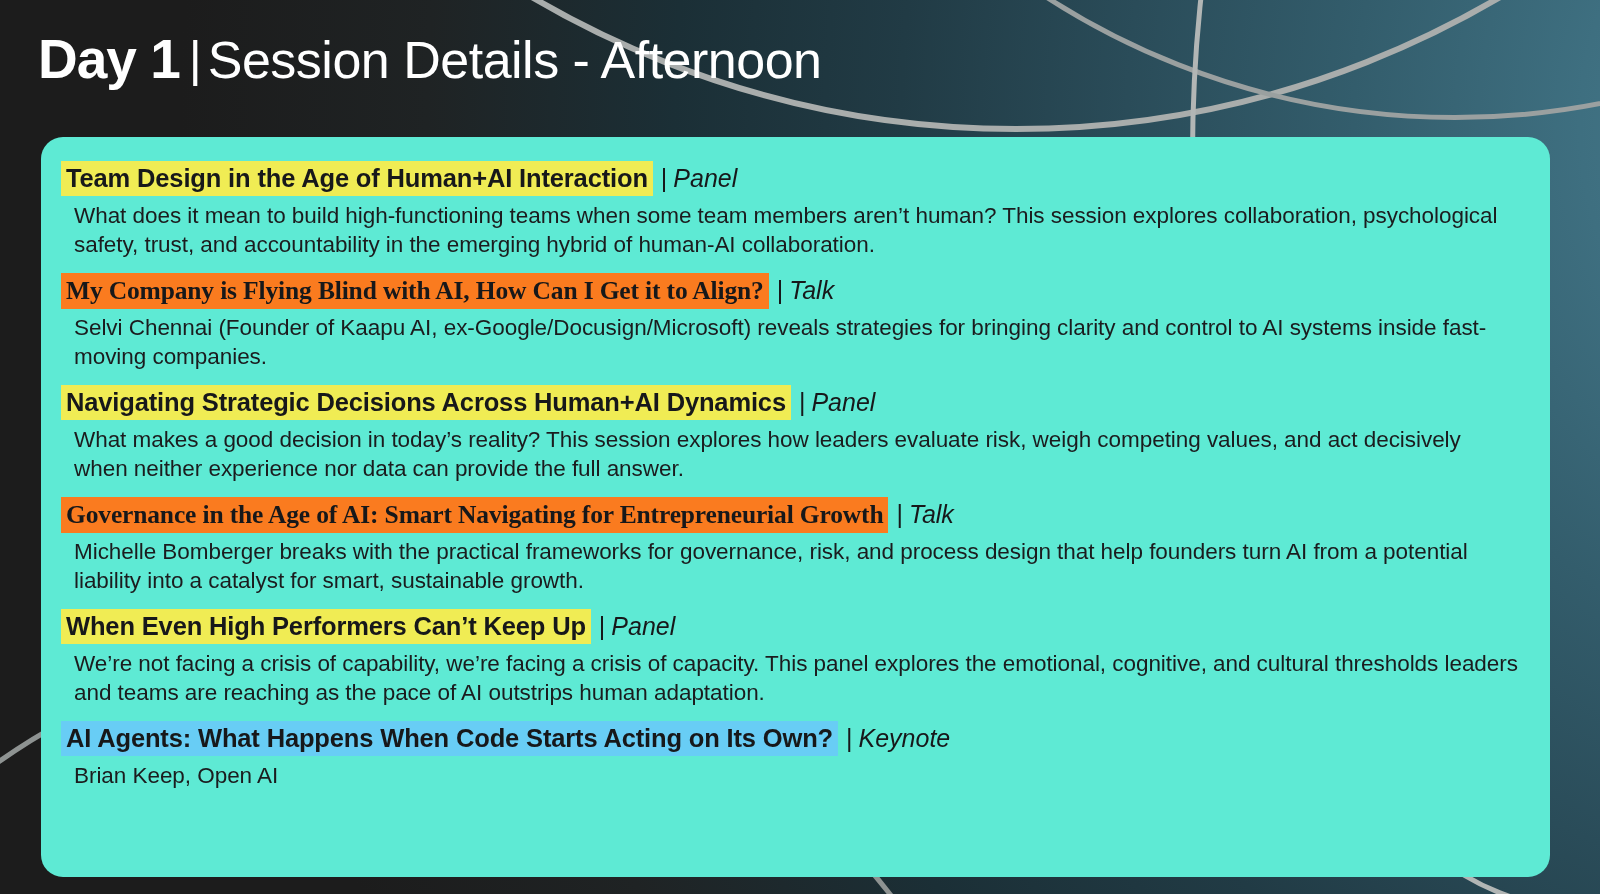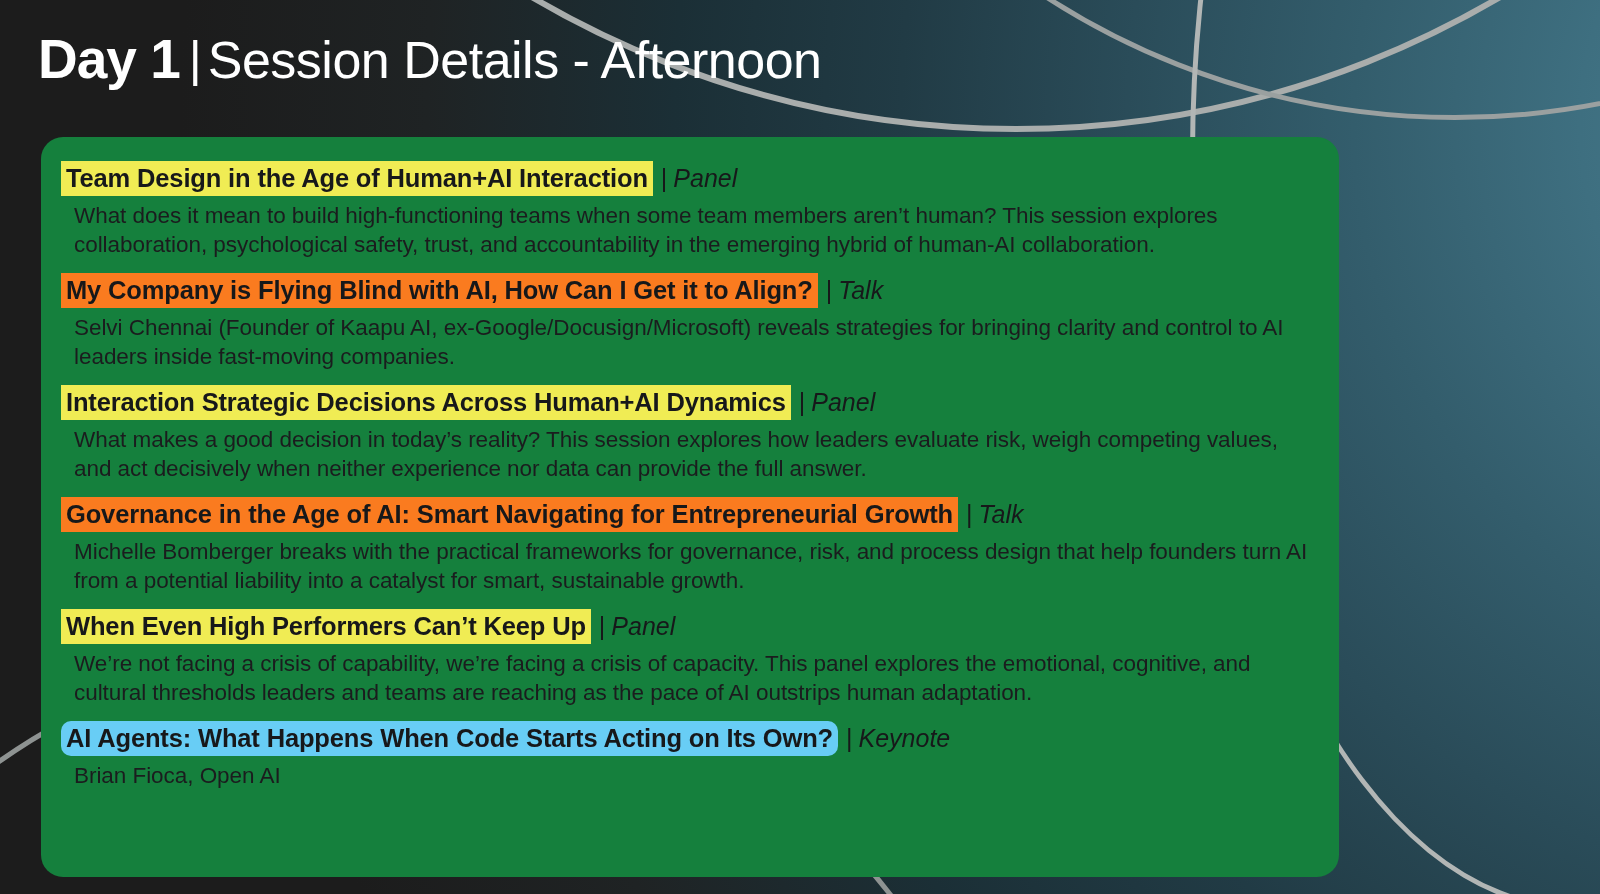--- a/index.html
+++ b/index.html
@@ -92,23 +92,23 @@
     font-size: 52px;
     font-weight: 400;
     letter-spacing: -0.5px;
   }
 
   
   .card {
     position: absolute;
     left: 41px;
     top: 137px;
-    width: 1298px;
+    width: 1509px;
     height: 740px;
-    background: #15803d;
+    background: #5eead4;
     border-radius: 22px;
     box-sizing: border-box;
     padding: 28px 22px 10px 20px;
     z-index: 4;
     overflow: hidden;
   }
 
   .session {
     margin-bottom: 18px;
   }
@@ -124,22 +124,22 @@
     display: inline;
     font-size: 25.5px;
     font-weight: 700;
     color: #17181a;
     letter-spacing: -0.15px;
     padding: 3px 5px 4px 5px;
     box-decoration-break: clone;
     -webkit-box-decoration-break: clone;
   }
   .hl-yellow { background: #f0ec54; }
-  .hl-orange { background: #fa7b1f; }
-  .hl-blue   { background: #68cdf5; border-radius: 10px; }
+  .hl-orange { background: #fa7b1f; font-family: Liberation Serif, serif; }
+  .hl-blue   { background: #68cdf5; }
 
   .session-type {
     display: inline;
     font-size: 25px;
     color: #17181a;
     font-weight: 400;
     padding-left: 8px;
   }
   .session-type .bar {
     font-weight: 400;
@@ -181,26 +181,26 @@
       <div class="session-head">
         <span class="session-title hl-yellow">Team Design in the Age of Human+AI Interaction</span><span class="session-type"><span class="bar">|</span><span class="kind">Panel</span></span>
       </div>
       <p class="session-desc">What does it mean to build high-functioning teams when some team members aren’t human? This session explores collaboration, psychological safety, trust, and accountability in the emerging hybrid of human-AI collaboration.</p>
     </div>
 
     <div class="session">
       <div class="session-head">
         <span class="session-title hl-orange">My Company is Flying Blind with AI, How Can I Get it to Align?</span><span class="session-type"><span class="bar">|</span><span class="kind">Talk</span></span>
       </div>
-      <p class="session-desc">Selvi Chennai (Founder of Kaapu AI, ex-Google/Docusign/Microsoft) reveals strategies for bringing clarity and control to AI leaders inside fast-moving companies.</p>
-    </div>
-
-    <div class="session">
-      <div class="session-head">
-        <span class="session-title hl-yellow">Interaction Strategic Decisions Across Human+AI Dynamics</span><span class="session-type"><span class="bar">|</span><span class="kind">Panel</span></span>
+      <p class="session-desc">Selvi Chennai (Founder of Kaapu AI, ex-Google/Docusign/Microsoft) reveals strategies for bringing clarity and control to AI systems inside fast-moving companies.</p>
+    </div>
+
+    <div class="session">
+      <div class="session-head">
+        <span class="session-title hl-yellow">Navigating Strategic Decisions Across Human+AI Dynamics</span><span class="session-type"><span class="bar">|</span><span class="kind">Panel</span></span>
       </div>
       <p class="session-desc">What makes a good decision in today’s reality? This session explores how leaders evaluate risk, weigh competing values, and act decisively when neither experience nor data can provide the full answer.</p>
     </div>
 
     <div class="session">
       <div class="session-head">
         <span class="session-title hl-orange">Governance in the Age of AI: Smart Navigating for Entrepreneurial Growth</span><span class="session-type"><span class="bar">|</span><span class="kind">Talk</span></span>
       </div>
       <p class="session-desc">Michelle Bomberger breaks with the practical frameworks for governance, risk, and process design that help founders turn AI from a potential liability into a catalyst for smart, sustainable growth.</p>
     </div>
@@ -209,17 +209,17 @@
       <div class="session-head">
         <span class="session-title hl-yellow">When Even High Performers Can’t Keep Up</span><span class="session-type"><span class="bar">|</span><span class="kind">Panel</span></span>
       </div>
       <p class="session-desc">We’re not facing a crisis of capability, we’re facing a crisis of capacity. This panel explores the emotional, cognitive, and cultural thresholds leaders and teams are reaching as the pace of AI outstrips human adaptation.</p>
     </div>
 
     <div class="session">
       <div class="session-head">
         <span class="session-title hl-blue">AI Agents: What Happens When Code Starts Acting on Its Own?</span><span class="session-type"><span class="bar">|</span><span class="kind">Keynote</span></span>
       </div>
-      <p class="session-desc">Brian Fioca, Open AI</p>
+      <p class="session-desc">Brian Keep, Open AI</p>
     </div>
 
   </div>
 </div>
 
 </body></html>

